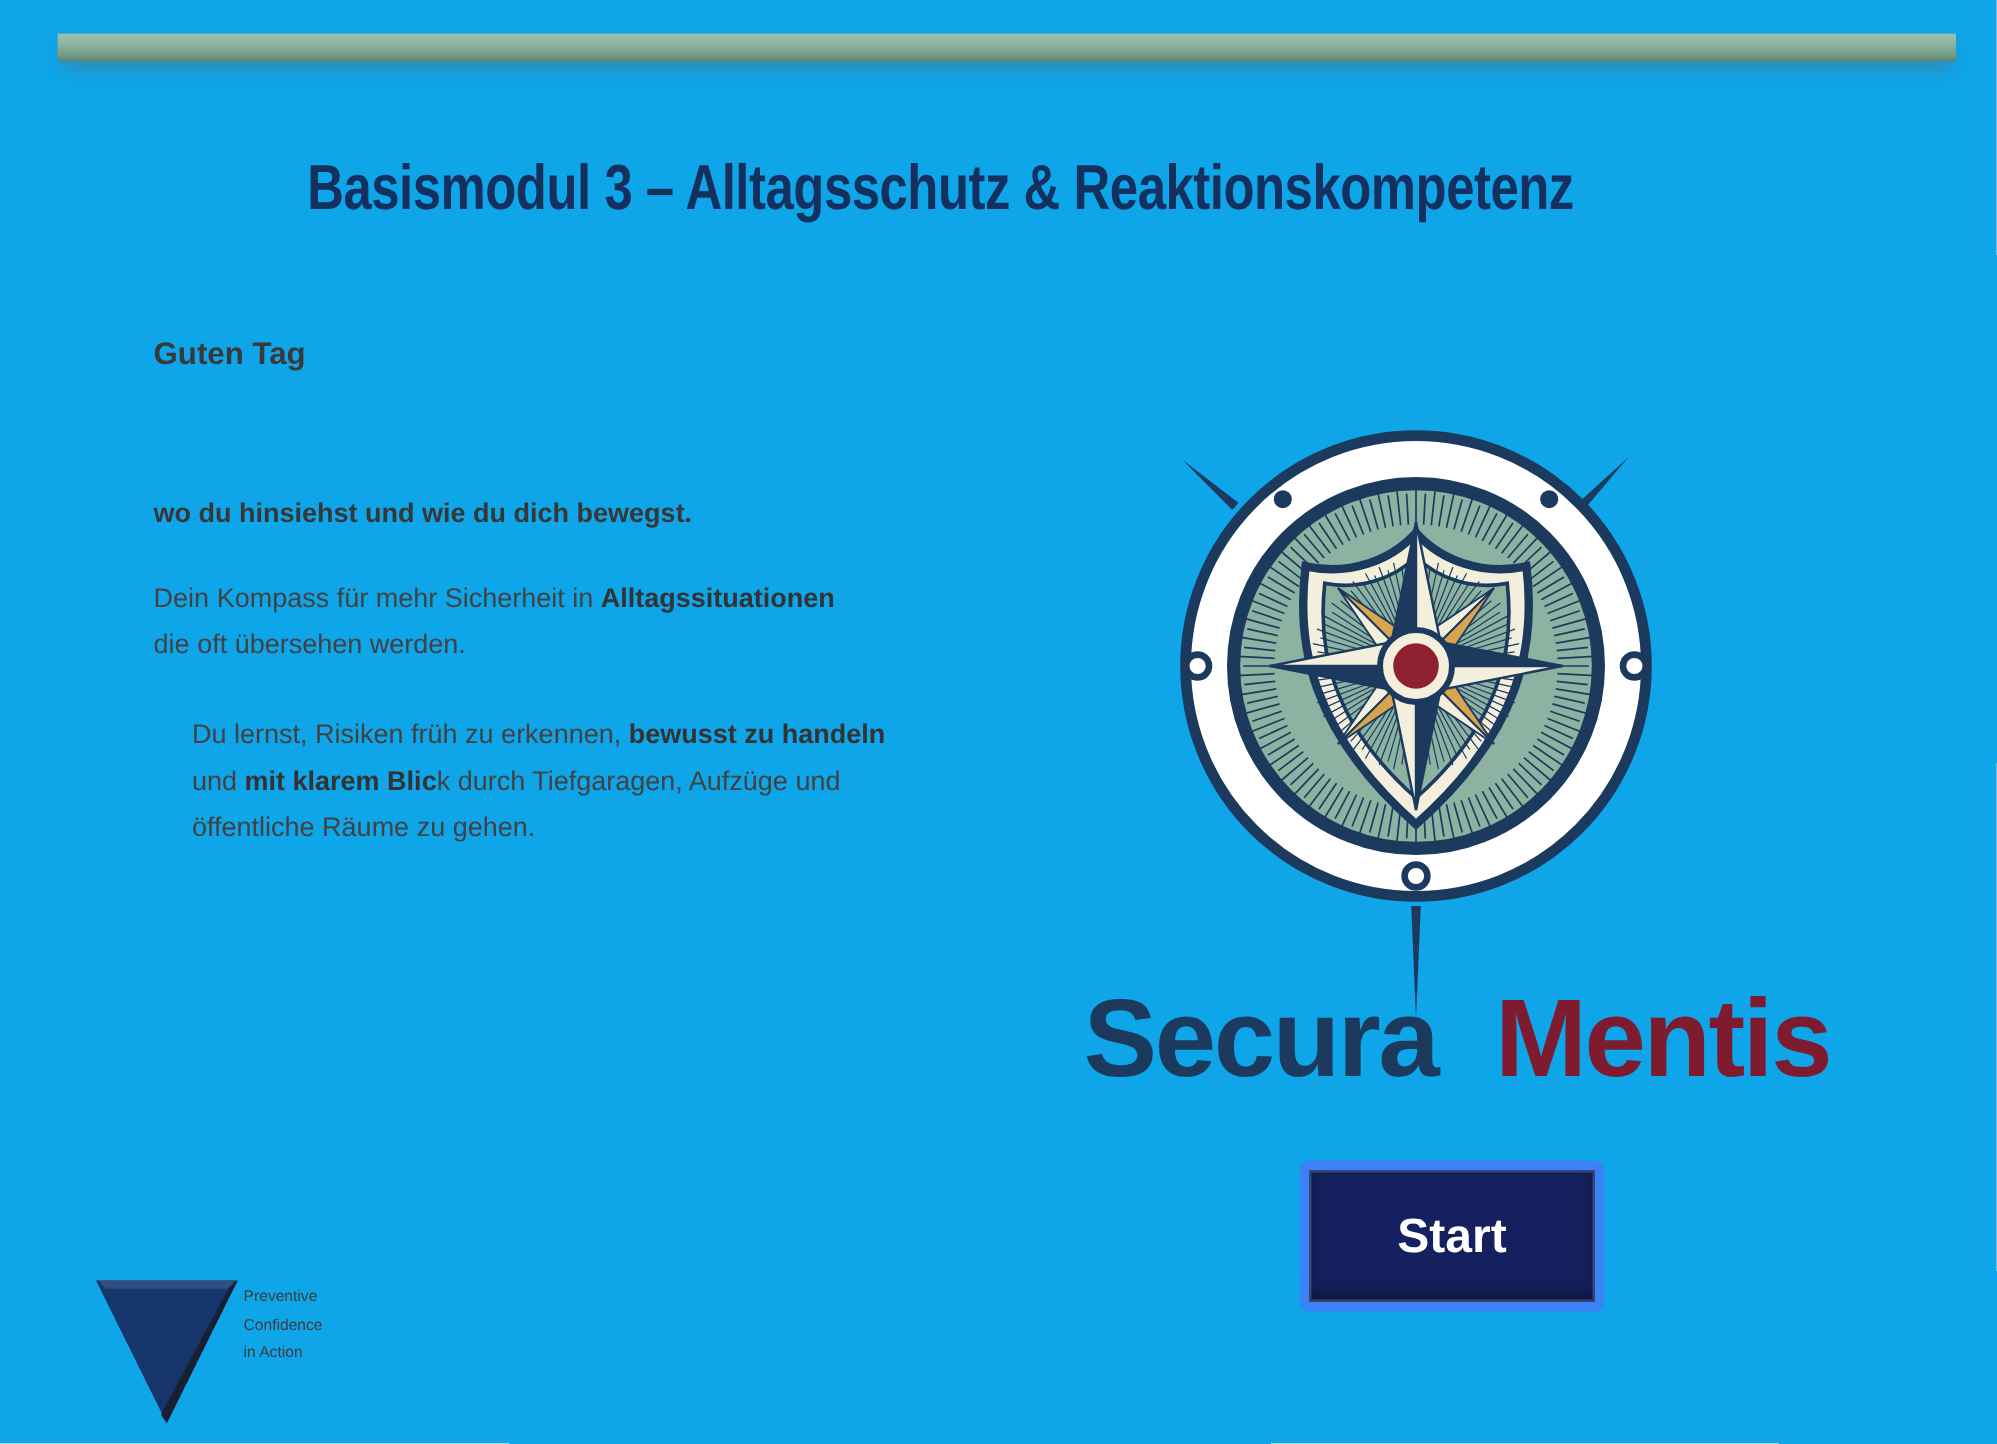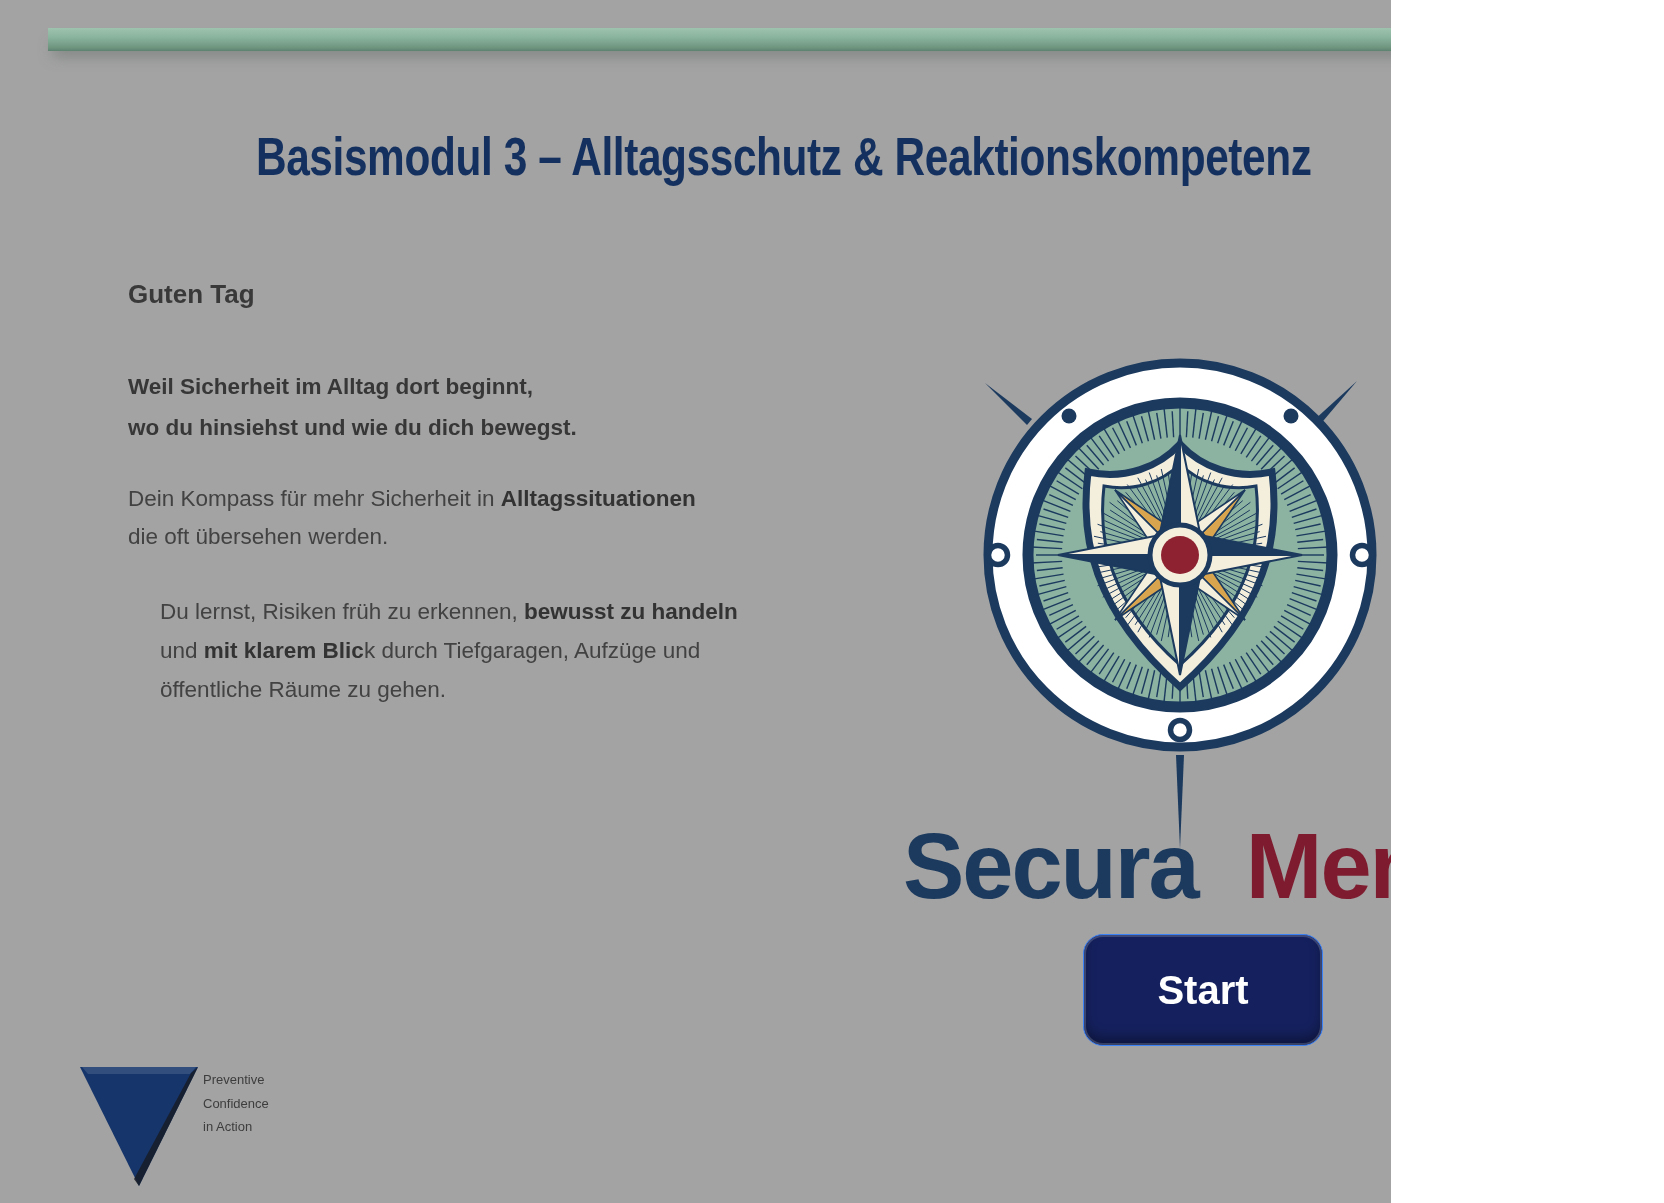--- a/index.html
+++ b/index.html
@@ -1,16 +1,16 @@
 <!DOCTYPE html>
 <html><head>
 <meta charset="utf-8">
 <style>
   html,body{margin:0;padding:0;background:#fff;}
-  .page{position:relative;width:1391px;height:1203px;background:#a3a3a3;
+  .page{position:relative;width:1664px;height:1203px;background:#0ea5e9;
         font-family:"Liberation Sans",sans-serif;overflow:hidden;}
 
   
   .top-bar{position:absolute;left:48px;top:28px;width:1582px;height:23px;
            background:linear-gradient(to bottom,#9ec2ae 0%,#8ab49e 40%,#6f957f 85%,#5d8270 100%);
            box-shadow:0 10px 14px -5px rgba(96,108,101,.55);}
 
   
   .title-wrap{position:absolute;left:0;top:126px;width:1568px;text-align:center;}
   .title{display:inline-block;font-size:53px;font-weight:700;color:#14305f;
@@ -27,22 +27,22 @@
   
   .compass{position:absolute;left:958px;top:343px;width:444px;height:512px;}
 
   
   .wordmark{position:absolute;left:780px;top:820px;width:840px;text-align:center;
             font-size:92px;font-weight:700;letter-spacing:-2px;line-height:1;white-space:nowrap;}
   .wm-navy{color:#1c3a5e;margin-left:28px;}
   .wm-red{color:#7e1b2e;margin-left:48px;}
 
   
-  .start-btn{position:absolute;left:1083px;top:934px;width:238px;height:110px;
-             background:#15215e;border:1px solid #3b82f6;border-radius:20px;
+  .start-btn{position:absolute;left:1083px;top:967px;width:238px;height:110px;
+             background:#15215e;border:8px solid #3b82f6;border-radius:9px;
              box-shadow:inset 0 0 0 2px rgba(180,190,210,.25), inset 0 -8px 12px rgba(0,0,0,.35);
              display:flex;align-items:center;justify-content:center;cursor:pointer;}
   .start-btn span{color:#ffffff;font-size:40px;font-weight:700;}
 
   
   .footer-triangle{position:absolute;left:80px;top:1066px;width:119px;height:121px;}
   .footer-text{position:absolute;left:203px;top:1068px;font-size:13px;line-height:23.5px;
                color:#3d3d3d;}
 </style>
 </head>
@@ -52,21 +52,21 @@
 
   <div class="top-bar"></div>
 
   <div class="title-wrap">
     <span class="title">Basismodul 3 – Alltagsschutz &amp; Reaktionskompetenz</span>
   </div>
 
   <div class="greeting">Guten Tag</div>
 
   <div class="para p1">
-    <span>Weil Sicherheit im Alltag dort beginnt,</span><br>
+    <br>
     <span>wo du hinsiehst und wie du dich bewegst.</span>
   </div>
 
   <div class="para p2">
     <span>Dein Kompass für mehr Sicherheit in </span><b>Alltagssituationen</b><br>
     <span>die oft übersehen werden.</span>
   </div>
 
   <div class="para p3">
     <span>Du lernst, Risiken früh zu erkennen, </span><b>bewusst zu handeln</b><br>

